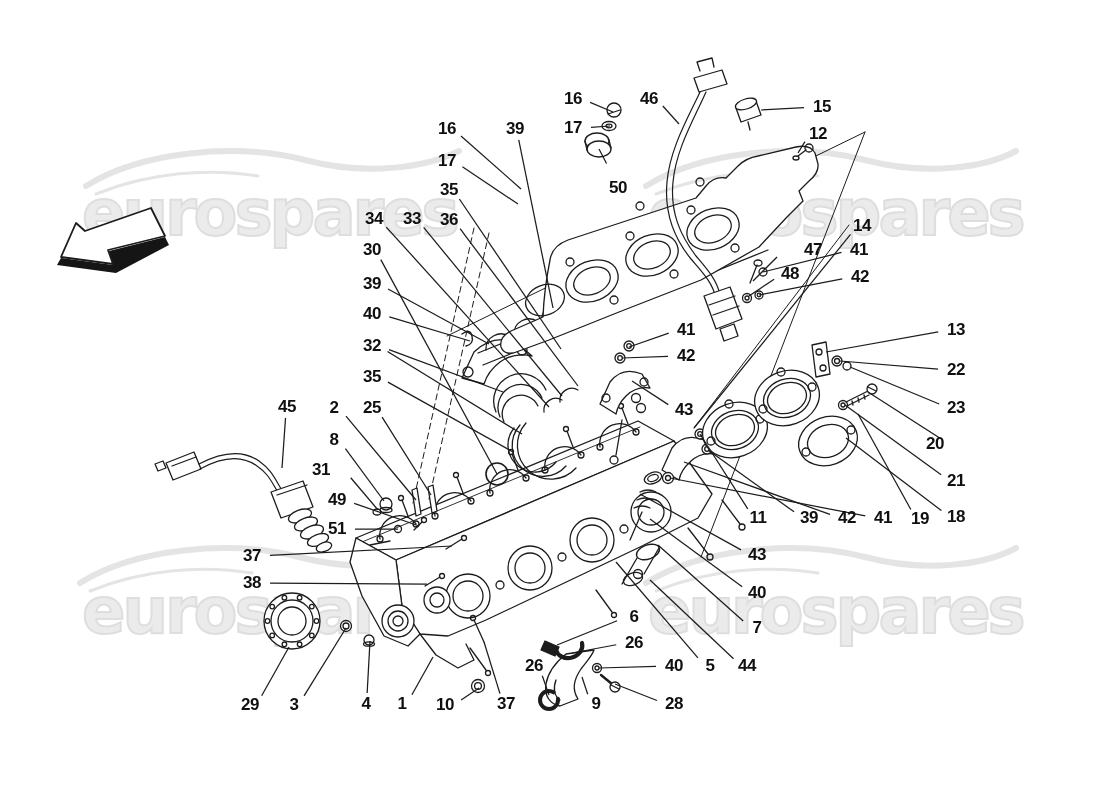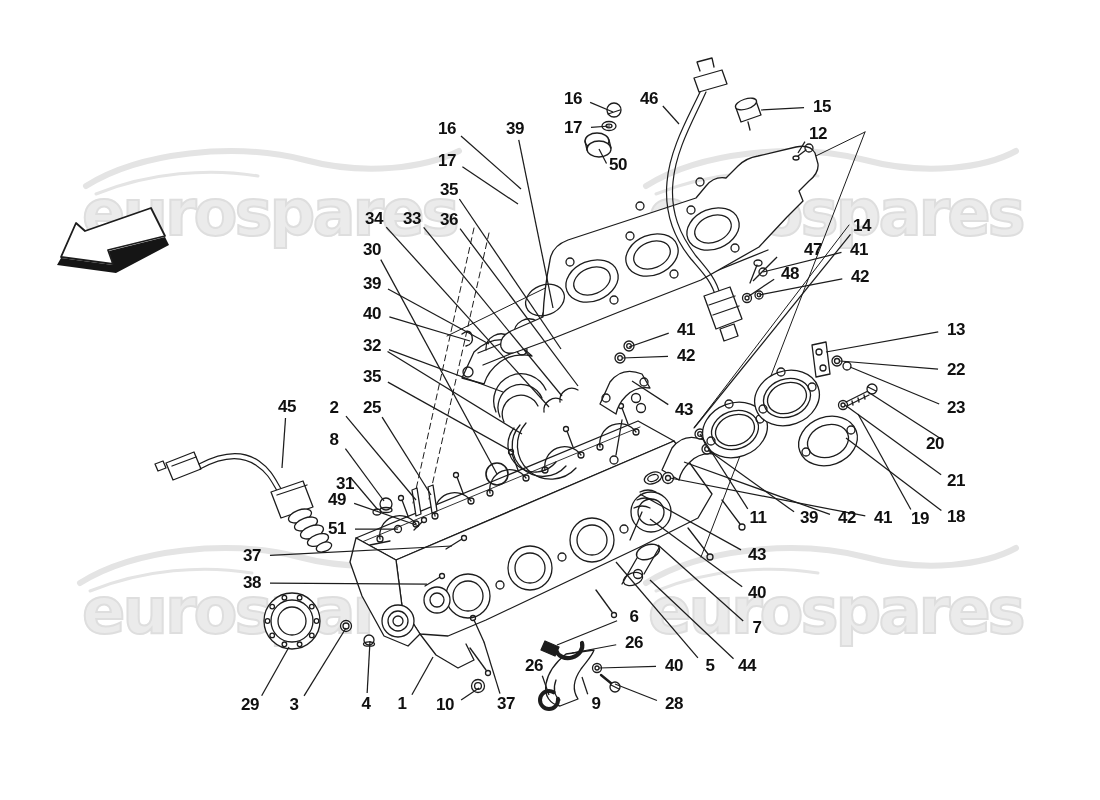--- a/index.html
+++ b/index.html
@@ -409,21 +409,21 @@
     <div class="plabel" style="left: 449px; top: 220px;">36</div>
     <div class="plabel" style="left: 372px; top: 250px;">30</div>
     <div class="plabel" style="left: 372px; top: 284px;">39</div>
     <div class="plabel" style="left: 372px; top: 314px;">40</div>
     <div class="plabel" style="left: 372px; top: 346px;">32</div>
     <div class="plabel" style="left: 372px; top: 377px;">35</div>
     <div class="plabel" style="left: 287px; top: 407px;">45</div>
     <div class="plabel" style="left: 334px; top: 408px;">2</div>
     <div class="plabel" style="left: 372px; top: 408px;">25</div>
     <div class="plabel" style="left: 334px; top: 440px;">8</div>
-    <div class="plabel" style="left: 345px; top: 470px; margin-top: 14px;">31</div>
+    <div class="plabel" style="left: 321px; top: 470px;">31</div>
     <div class="plabel" style="left: 337px; top: 500px;">49</div>
     <div class="plabel" style="left: 337px; top: 529px;">51</div>
     <div class="plabel" style="left: 252px; top: 556px;">37</div>
     <div class="plabel" style="left: 252px; top: 583px;">38</div>
     <div class="plabel" style="left: 250px; top: 705px;">29</div>
     <div class="plabel" style="left: 294px; top: 705px;">3</div>
     <div class="plabel" style="left: 366px; top: 704px;">4</div>
     <div class="plabel" style="left: 402px; top: 704px;">1</div>
     <div class="plabel" style="left: 445px; top: 705px;">10</div>
     <div class="plabel" style="left: 506px; top: 704px;">37</div>
@@ -455,14 +455,14 @@
     <div class="plabel" style="left: 790px; top: 274px;">48</div>
     <div class="plabel" style="left: 813px; top: 250px;">47</div>
     <div class="plabel" style="left: 860px; top: 277px;">42</div>
     <div class="plabel" style="left: 859px; top: 250px;">41</div>
     <div class="plabel" style="left: 862px; top: 226px;">14</div>
     <div class="plabel" style="left: 818px; top: 134px;">12</div>
     <div class="plabel" style="left: 822px; top: 107px;">15</div>
     <div class="plabel" style="left: 649px; top: 99px;">46</div>
     <div class="plabel" style="left: 573px; top: 99px;">16</div>
     <div class="plabel" style="left: 573px; top: 128px;">17</div>
-    <div class="plabel" style="left: 618px; top: 165px; text-align: right;">50</div>
+    <div class="plabel" style="left: 618px; top: 188px; text-align: right;">50</div>
   </div>
 
 </body></html>

